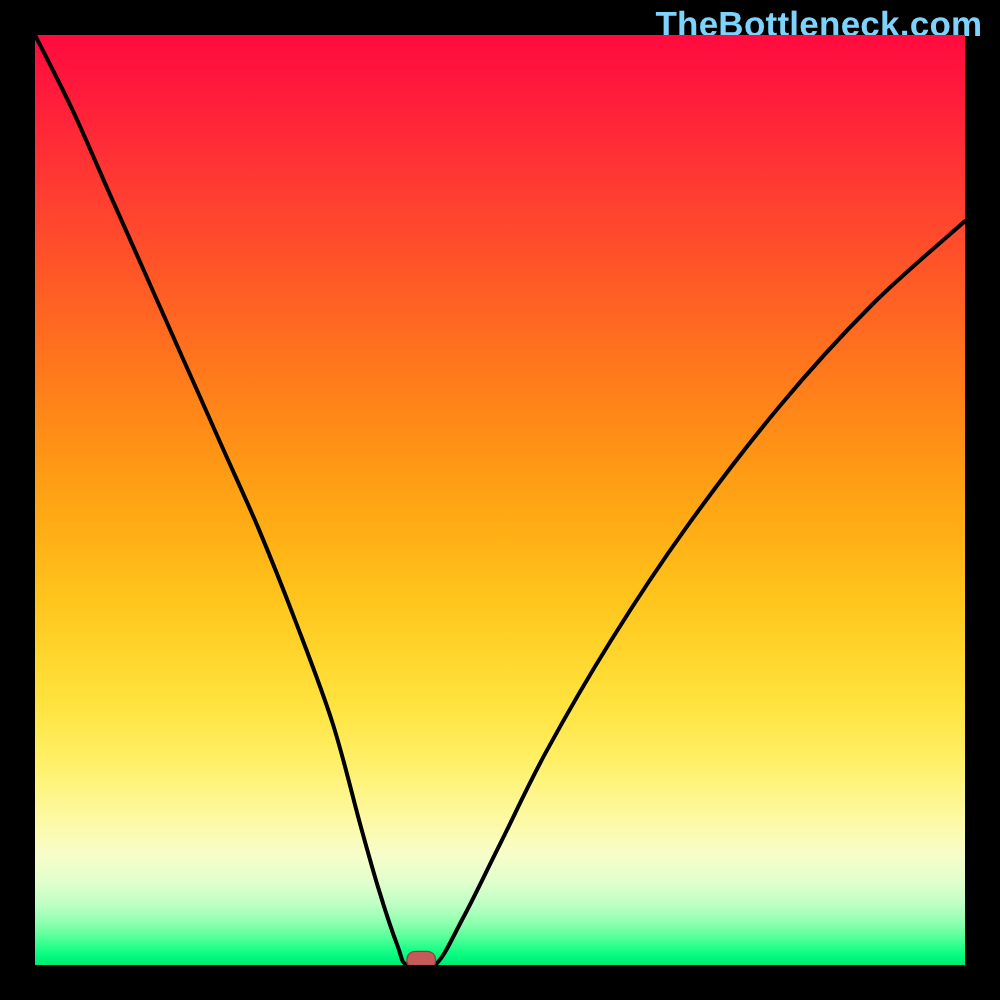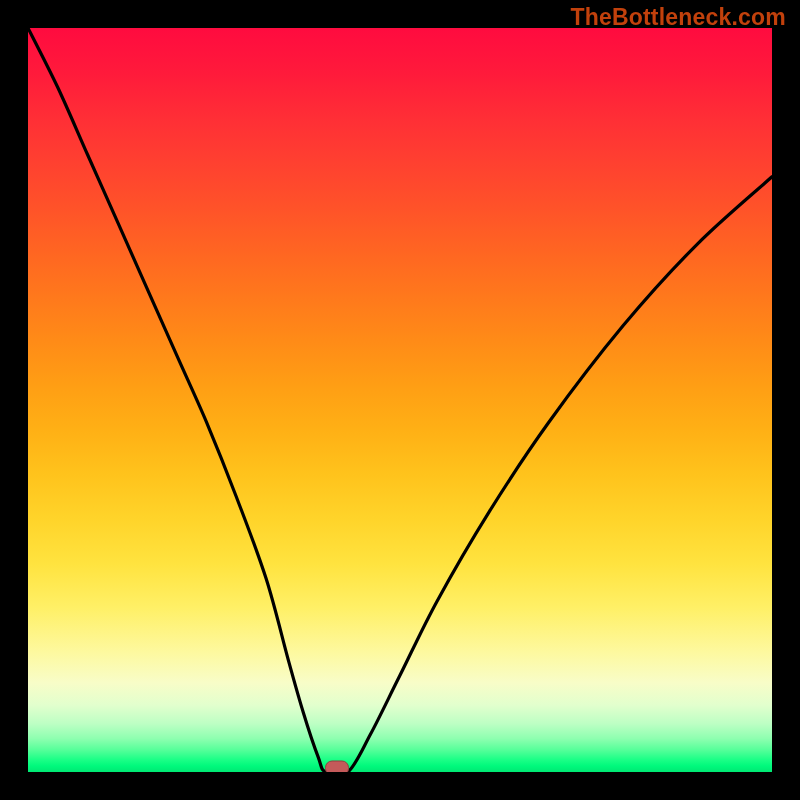--- a/index.html
+++ b/index.html
@@ -14,22 +14,22 @@
   .frame {
     position: relative;
     width: 800px;
     height: 800px;
     background: #000;
   }
   .watermark {
     position: absolute;
     top: 4px;
     right: 14px;
-    color: #c2410c;
-    font-size: 23px;
+    color: #7dd3fc;
+    font-size: 28px;
     font-weight: 600;
     letter-spacing: 0.2px;
     user-select: none;
   }
   .plot {
     position: absolute;
     left: 28px;
     top: 28px;
     width: 744px;
     height: 744px;

